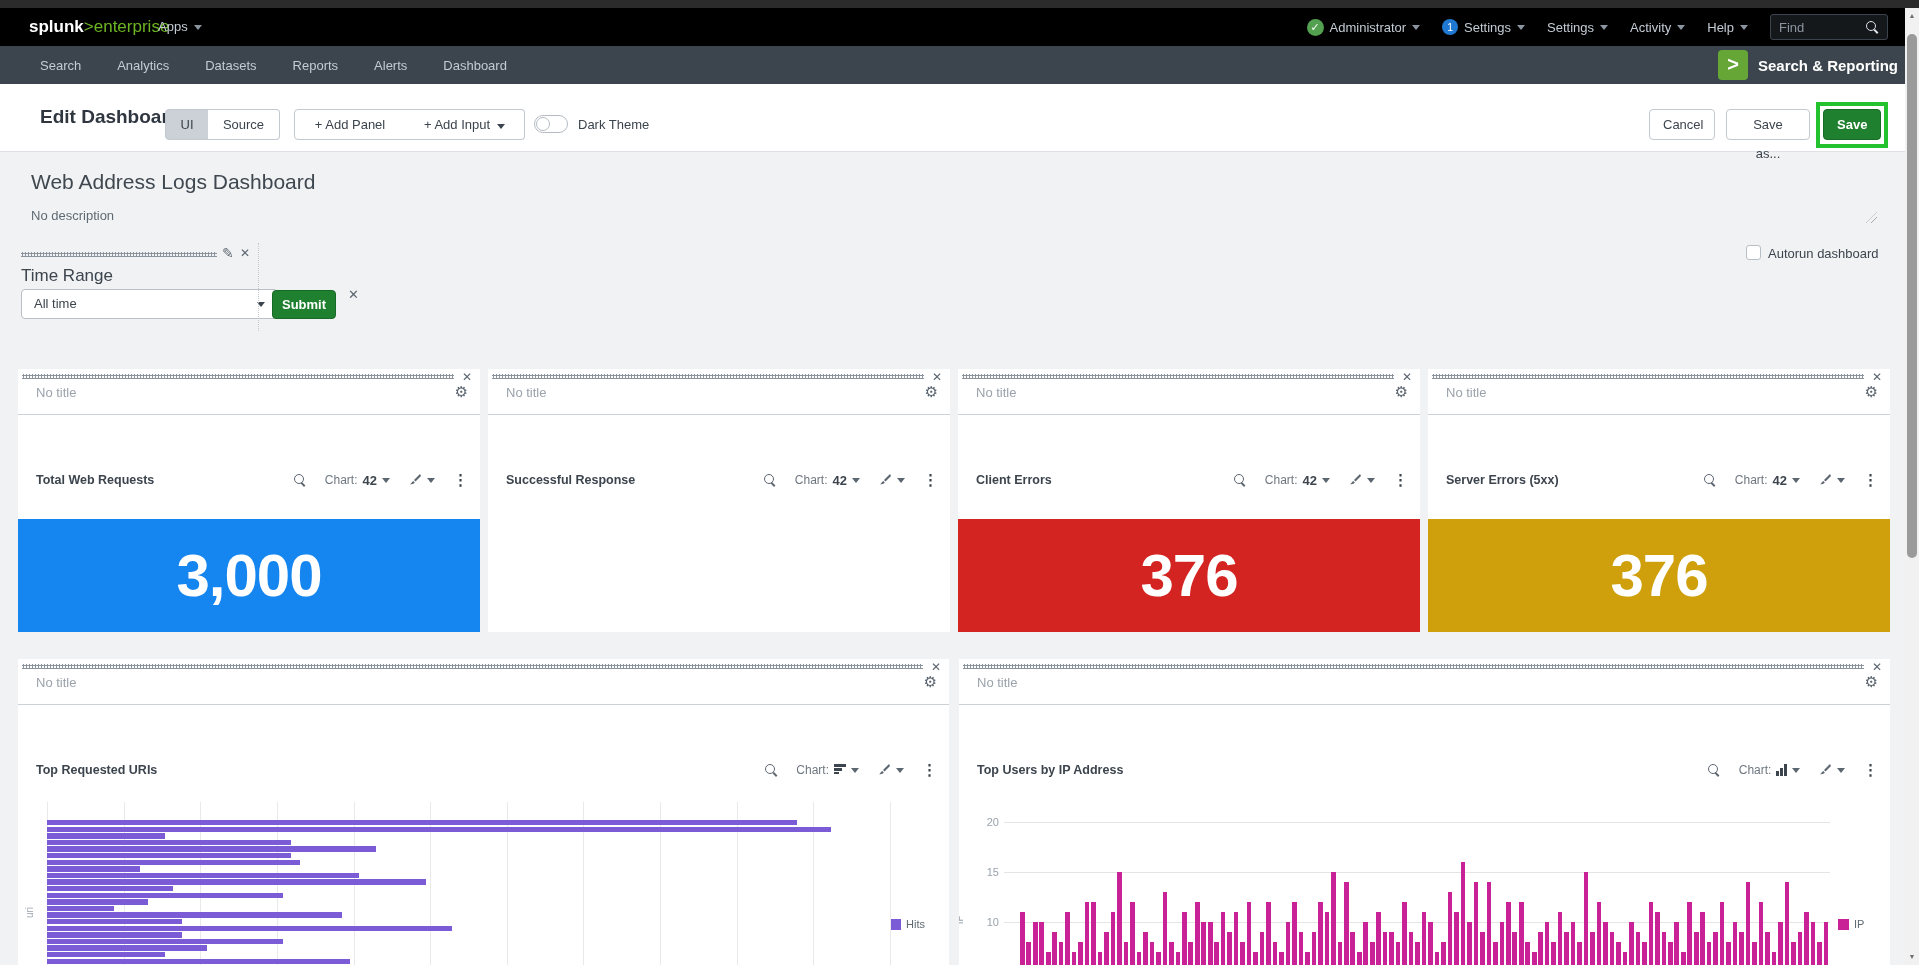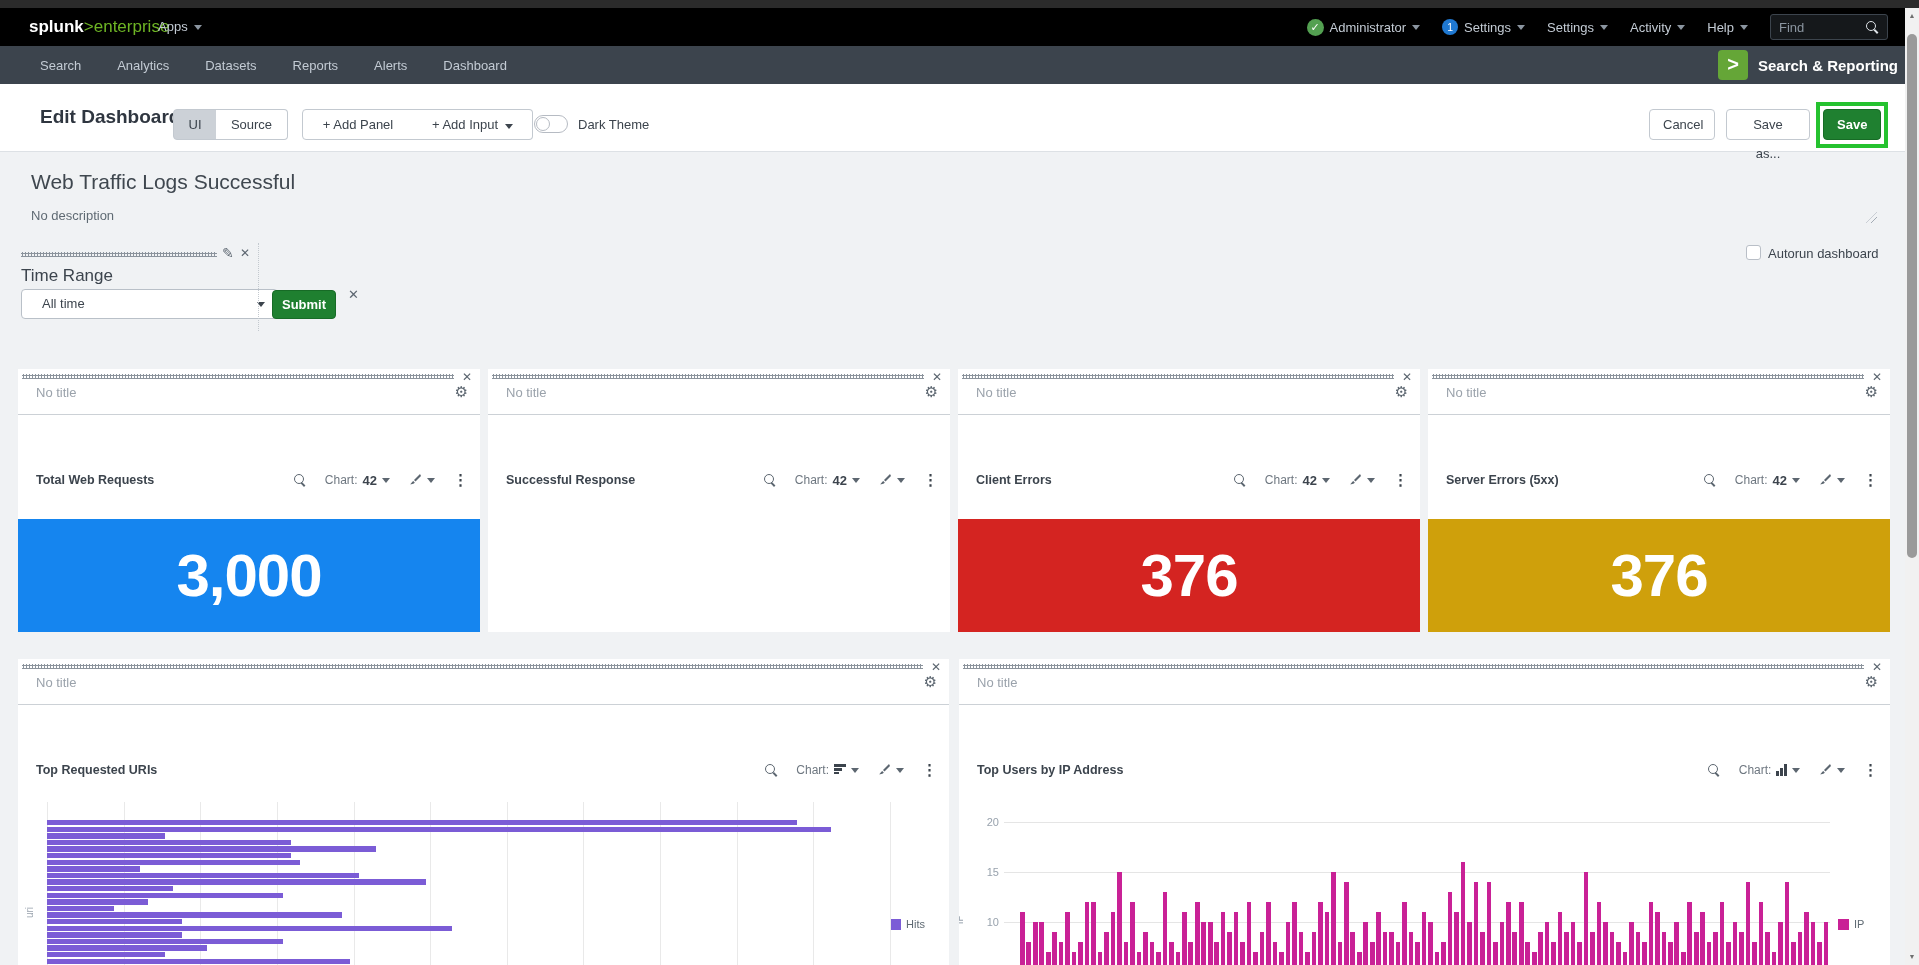--- a/index.html
+++ b/index.html
@@ -47,21 +47,21 @@
   #appbar-right { position:absolute; right:21px; top:0; height:38px; display:flex; align-items:center; gap:10px; }
   #app-badge { width:30px; height:30px; background:#65a637; border-radius:4px; color:#fff;
                font-weight:bold; font-size:20px; line-height:28px; text-align:center; }
   #app-name { color:#fff; font-size:15px; font-weight:bold; }
 
   
   #edit-toolbar { left:0; top:84px; width:1919px; height:68px; background:#fff; border-bottom:1px solid #dde1e5; }
   #edit-title { position:absolute; left:40px; top:22px; font-size:19px; font-weight:bold; color:#2f3640; }
   .btn { position:absolute; top:25px; height:31px; background:#fff; border:1px solid #c3c9d0; border-radius:4px;
          font-size:13px; color:#3c444d; line-height:29px; text-align:center; cursor:pointer; padding:0 13px; }
-  .btn-grp { border-radius:0;margin-left:8px; }
+  .btn-grp { border-radius:0; }
   #btn-ui { left:165px; width:44px; border-radius:4px 0 0 4px; background:#ccd1d7; }
   #btn-source { left:208px; width:72px; border-radius:0 4px 4px 0; border-left:none; }
   #btn-addpanel { left:294px; width:112px; border-radius:4px 0 0 4px; }
   #btn-addinput { left:405px; width:120px; border-radius:0 4px 4px 0; border-left:none; }
   #btn-addinput .caret { border-top-color:#3c444d; margin-left:7px; }
   #theme-toggle { position:absolute; left:534px; top:31px; width:34px; height:18px; border:1px solid #b6bbc3;
                   border-radius:10px; background:#fff; cursor:pointer; }
   #theme-knob { position:absolute; left:1px; top:1px; width:14px; height:14px; border-radius:50%;
                 background:#fff; border:1px solid #b6bbc3; }
   #theme-label { position:absolute; left:578px; top:33px; font-size:13px; color:#3c444d; }
@@ -81,21 +81,21 @@
                  border:1px solid #b9bfc7; border-radius:3px; cursor:pointer; }
   #autorun-label { left:1768px; top:246px; font-size:13px; color:#3c444d; }
 
   
   .dots { background-image:radial-gradient(#8b939c 1px, transparent 1.2px); background-size:3px 3px; }
   #input-handle { left:21px; top:252px; width:196px; height:5px; cursor:move; }
   #input-edit { left:222px; top:245px; font-size:14px; color:#5c6670; cursor:pointer; }
   #input-close { left:240px; top:246px; font-size:12px; color:#5c6670; cursor:pointer; }
   #tr-label { left:21px; top:266px; font-size:17px; color:#3c444d; }
   #tr-select { left:21px; top:289px; width:257px; height:30px; background:#fff; border:1px solid #b9c0c8;
-               border-radius:4px; font-size:13px; color:#3c444d; line-height:28px; padding:0 20px; cursor:pointer; }
+               border-radius:4px; font-size:13px; color:#3c444d; line-height:28px; padding:0 12px; cursor:pointer; }
   #tr-select .caret { position:absolute; right:12px; top:12px; border-top-color:#3c444d; }
   #fs-sep { left:258px; top:243px; height:88px; border-left:1px dotted #c3c9cf; }
   #btn-submit { left:272px; top:290px; width:64px; height:29px; background:#1f8030; border:1px solid #176b26;
                 border-radius:4px; color:#fff; font-weight:bold; font-size:13px; line-height:27px;
                 text-align:center; cursor:pointer; }
   #submit-close { left:348px; top:287px; font-size:13px; color:#5c6670; cursor:pointer; }
 
   
   .panel { position:absolute; background:#fff; overflow:hidden; }
   .p-handle { position:absolute; top:5px; left:4px; right:26px; height:5px; cursor:move; }
@@ -216,21 +216,21 @@
   <div id="theme-toggle">
     <div id="theme-knob"></div>
   </div>
   <div id="theme-label">Dark Theme</div>
   <div class="btn" id="btn-cancel">Cancel</div>
   <div class="btn" id="btn-saveas">Save as...</div>
   <div class="btn" id="btn-save">Save</div>
 </div>
 <div id="save-highlight"></div>
 
-<div class="abs" id="dash-title">Web Traffic Logs Successful</div>
+<div class="abs" id="dash-title">Web Address Logs Dashboard</div>
 <div class="abs" id="dash-desc">No description</div>
 <div class="abs" id="desc-resize"></div>
 <div class="abs" id="autorun-box"></div>
 <div class="abs" id="autorun-label">Autorun dashboard</div>
 
 <div class="abs dots" id="input-handle"></div>
 <div class="abs" id="input-edit">✎</div>
 <div class="abs" id="input-close">✕</div>
 <div class="abs" id="tr-label">Time Range</div>
 <div class="abs" id="tr-select">

